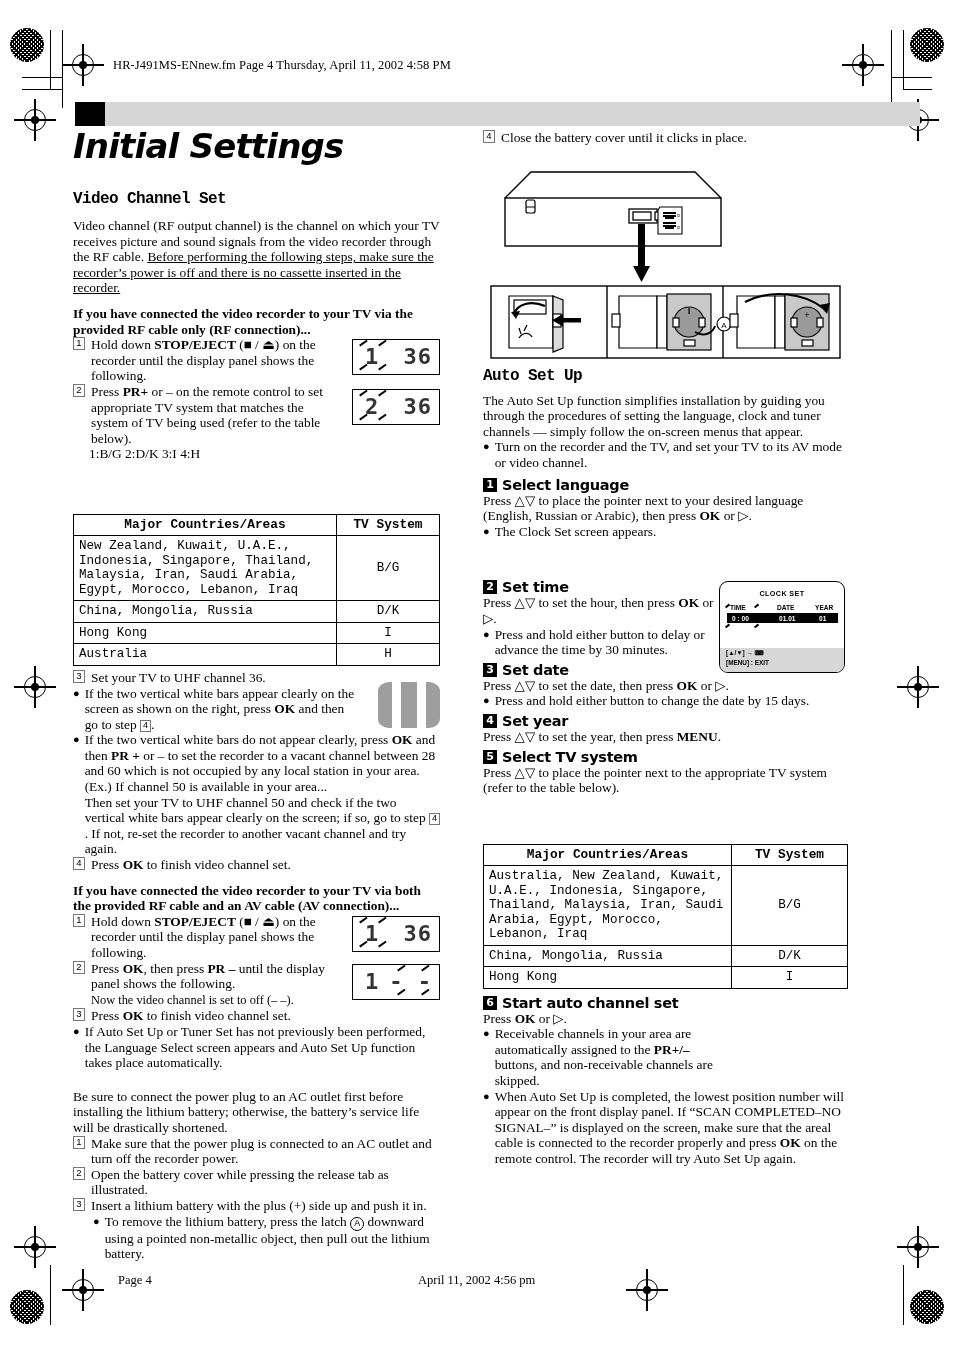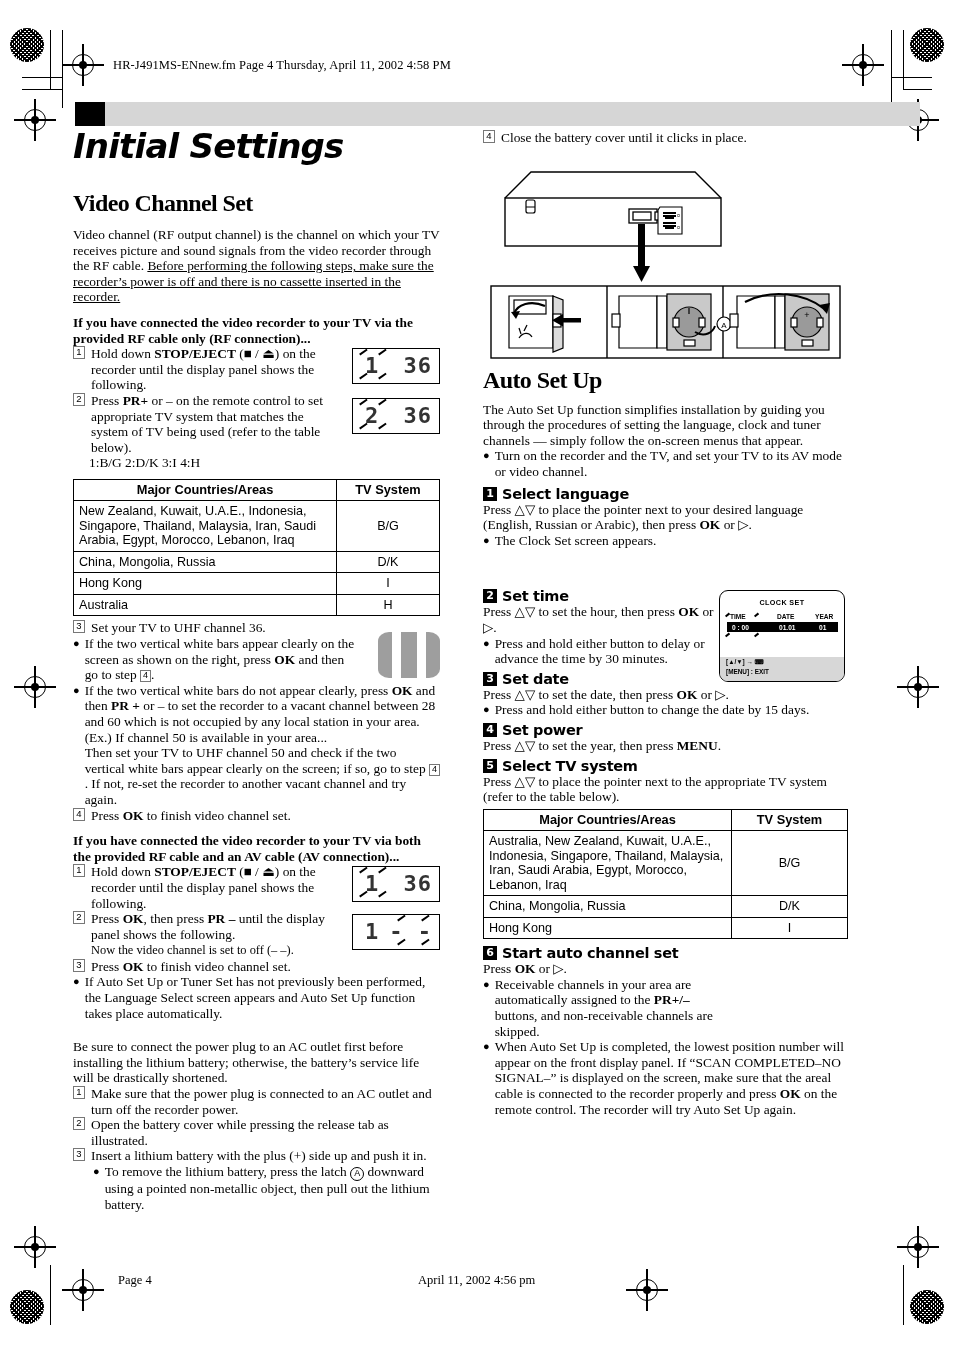--- a/index.html
+++ b/index.html
@@ -27,21 +27,21 @@
   .filestamp{position:absolute;left:113px;top:58px;font-size:12.5px;font-family:"Liberation Serif",serif;letter-spacing:.1px;white-space:nowrap;}
   .graybar{position:absolute;left:105px;top:102px;width:815px;height:24px;background:#d6d6d6;}
   .blackbox{position:absolute;left:75px;top:102px;width:30px;height:24px;background:#000;}
 
   
   .chapter-title{
     position:absolute;left:73px;top:126px;font-size:34px;font-weight:bold;font-style:italic;
     font-family:"DejaVu Sans", sans-serif;letter-spacing:-0.8px;
   }
   .h1{
-    font-family:Liberation Serif, serif;font-weight:bold;font-size:24px;letter-spacing:-0.6px;
+    font-family:Liberation Mono, monospace;font-weight:bold;font-size:16px;letter-spacing:-0.6px;
   }
   .h2{
     font-family:"DejaVu Sans", sans-serif;font-weight:bold;font-size:15.5px;letter-spacing:-0.3px;
   }
   .body{font-size:13.4px;line-height:15.6px;font-family:"Liberation Serif",serif;}
   .bold{font-weight:bold;}
   .col{position:absolute;}
   .leftcol{left:73px;top:190px;width:367px;}
   .rightcol{left:483px;top:130px;width:365px;}
 
@@ -73,21 +73,21 @@
 
   
   .bignum{
     display:inline-block;background:#000;color:#fff;font-family:"DejaVu Sans",sans-serif;
     font-weight:bold;font-size:11px;width:14px;height:14px;line-height:14px;text-align:center;
     vertical-align:2px;margin-right:5px;
   }
   .asu-head{font-family:"DejaVu Sans",sans-serif;font-weight:bold;font-size:14.5px;letter-spacing:-0.3px;}
 
   
-  table.tv{border-collapse:collapse;width:100%;font-size:12.6px;font-family:Liberation Sans, sans-serif;}
+  table.tv{border-collapse:collapse;width:100%;font-size:12.6px;font-family:Liberation Mono, monospace;margin-top:44px;}
   table.tv td,table.tv th{border:1px solid #000;padding:3px 5px;vertical-align:middle;line-height:14.5px;}
   table.tv th{font-weight:bold;text-align:center;font-size:12.8px;}
   table.tv td.sys{text-align:center;width:92px;}
   table.tv.r td.sys{width:105px;}
 
   
   .lcd{position:relative;border:1.6px solid #000;width:86px;height:34px;background:#fff;}
   .lcd .seg{
     position:absolute;font-family:"DejaVu Sans Mono",monospace;font-weight:bold;
     font-size:22px;letter-spacing:1px;color:#333;
@@ -545,21 +545,21 @@
 
       <p class="body"><span>Press △▽ to set the date, then press </span><span class="bold">OK</span><span> or ▷.</span></p>
       <div class="bullet body">
         <span class="dot">●</span>
         <span class="btext">Press and hold either button to change the date by 15 days.</span>
       </div>
     </div>
 
     <div class="sp4"></div>
     <div class="asu-head">
-      <span class="bignum">4</span><span>Set power</span>
+      <span class="bignum">4</span><span>Set year</span>
     </div>
     <p class="body"><span>Press △▽ to set the year, then press </span><span class="bold">MENU</span><span>.</span></p>
 
     <div class="sp4"></div>
     <div class="asu-head">
       <span class="bignum">5</span><span>Select TV system</span>
     </div>
     <p class="body">Press △▽ to place the pointer next to the appropriate TV system (refer to the table below).</p>
 
     <div class="sp4"></div>

